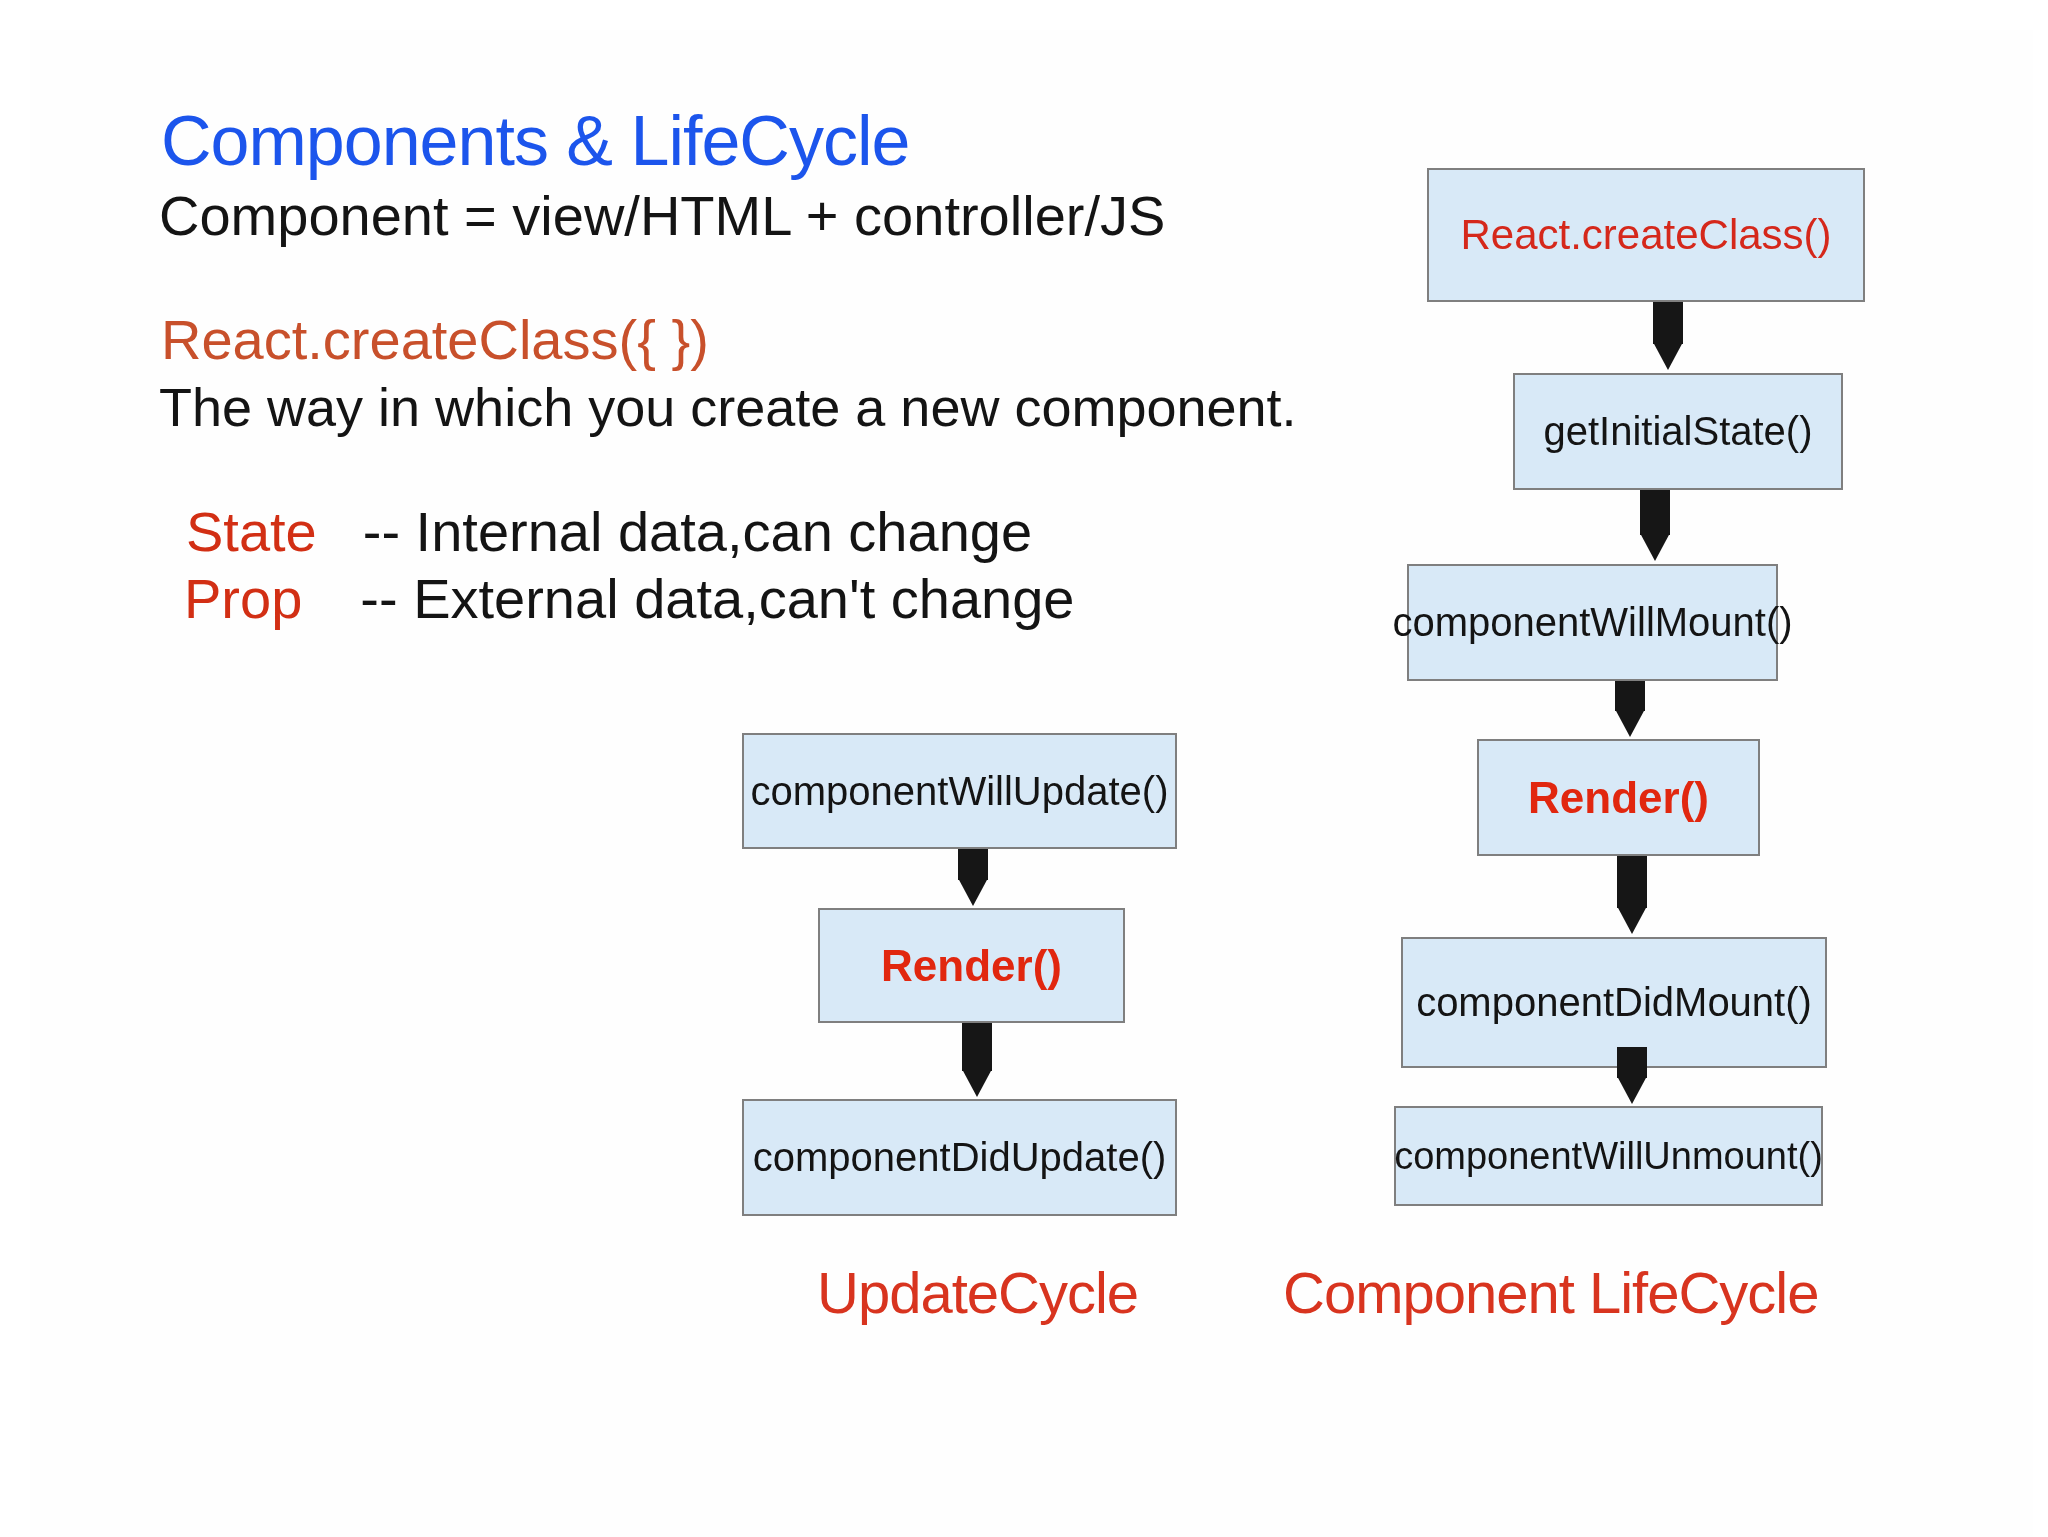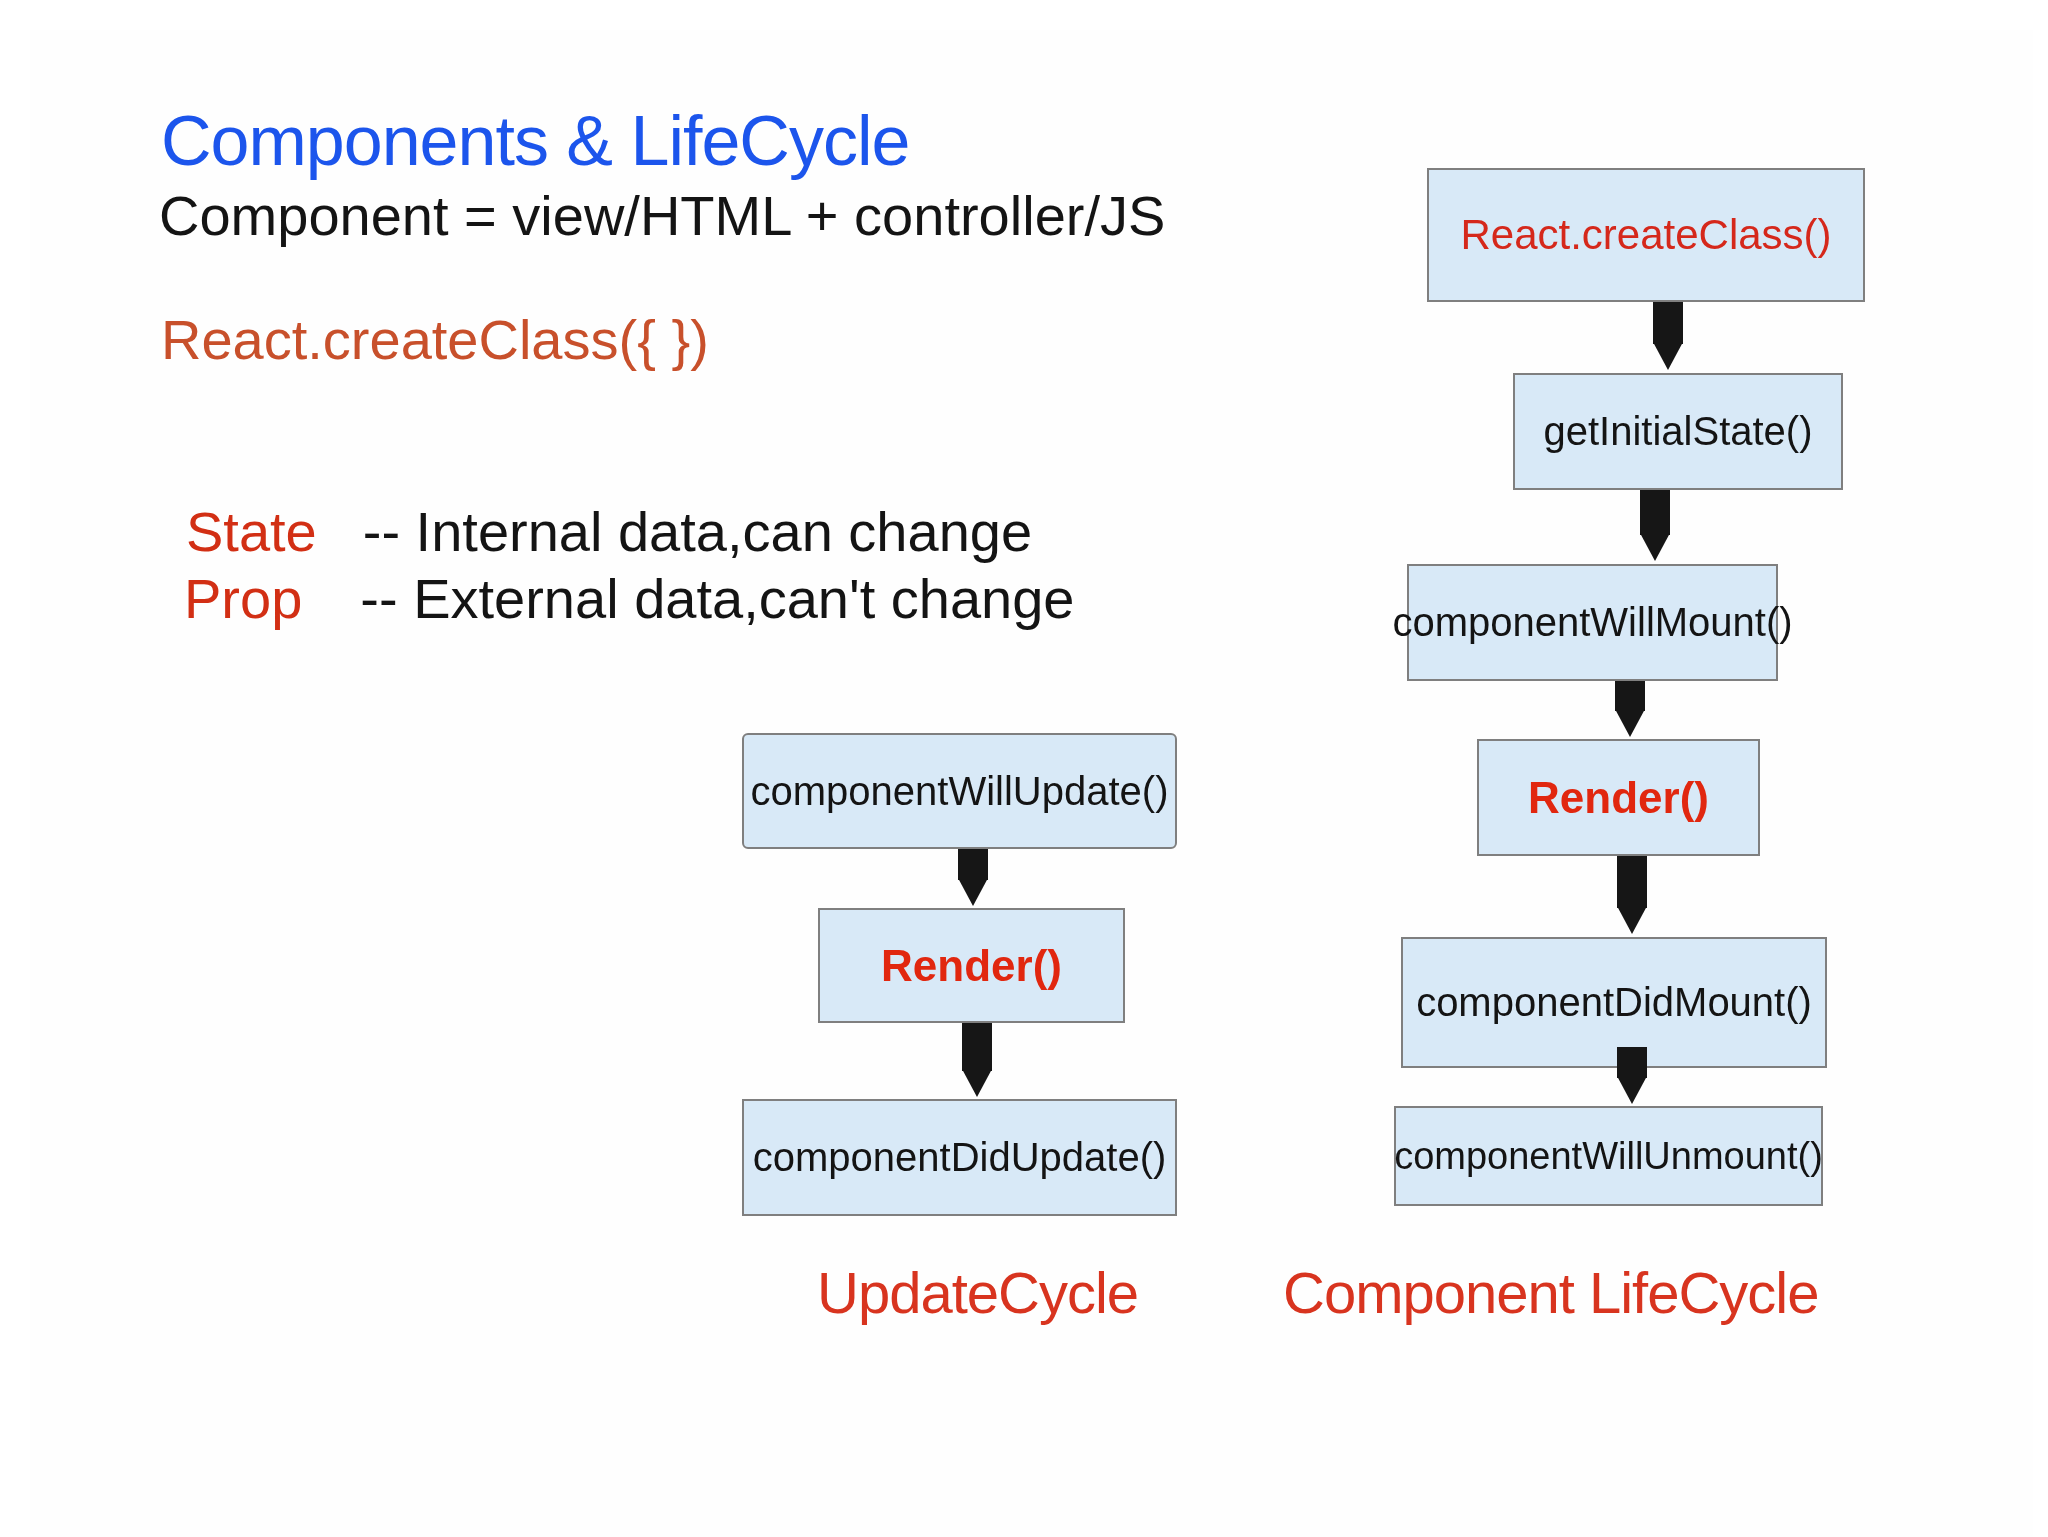--- a/index.html
+++ b/index.html
@@ -52,21 +52,21 @@
     justify-content: center;
     white-space: nowrap;
   }
   .node span { display: block; }
   .node-plain    { font-size: 40px; color: #141414; }
   .node-red      { font-size: 42px; color: #d5281b; }
   .node-emphasis { font-size: 44px; color: #e1270f; font-weight: bold; }
   .node-tight    { font-size: 38px; }
 
   
-  .uc-box1 { left: 712px;  top: 703px;  width: 435px; height: 116px; border-radius: 6px; }
+  .uc-box1 { left: 712px;  top: 703px;  width: 435px; height: 116px; }
   .uc-box2 { left: 788px;  top: 878px;  width: 307px; height: 115px; }
   .uc-box3 { left: 712px;  top: 1069px; width: 435px; height: 117px; }
 
   
   .lc-box1 { left: 1397px; top: 138px;  width: 438px; height: 134px; }
   .lc-box2 { left: 1483px; top: 343px;  width: 330px; height: 117px; justify-content: center; }
   .lc-box3 { left: 1377px; top: 534px;  width: 371px; height: 117px; }
   .lc-box4 { left: 1447px; top: 709px;  width: 283px; height: 117px; }
   .lc-box5 { left: 1371px; top: 907px;  width: 426px; height: 131px; }
   .lc-box6 { left: 1364px; top: 1076px; width: 429px; height: 100px; text-align: right; }
@@ -108,20 +108,21 @@
   .lc-caption { left: 1238px; top: 1214px; }
 </style>
 </head>
 <body>
 
 <div class="slide">
 
   <div class="txt title">Components &amp; LifeCycle</div>
   <div class="txt subtitle">Component = view/HTML + controller/JS</div>
   <div class="txt code-line">React.createClass({ })</div>
+  <div class="txt desc-line">The way in which you create a new component.</div>
 
   <div class="txt def-line def-state">
     <span class="term">State</span><span class="def-text">-- Internal data,can change</span>
   </div>
   <div class="txt def-line def-prop">
     <span class="term">Prop</span><span class="def-text">-- External data,can't change</span>
   </div>
 
   <div class="node node-plain uc-box1">
     <span>componentWillUpdate()</span>

